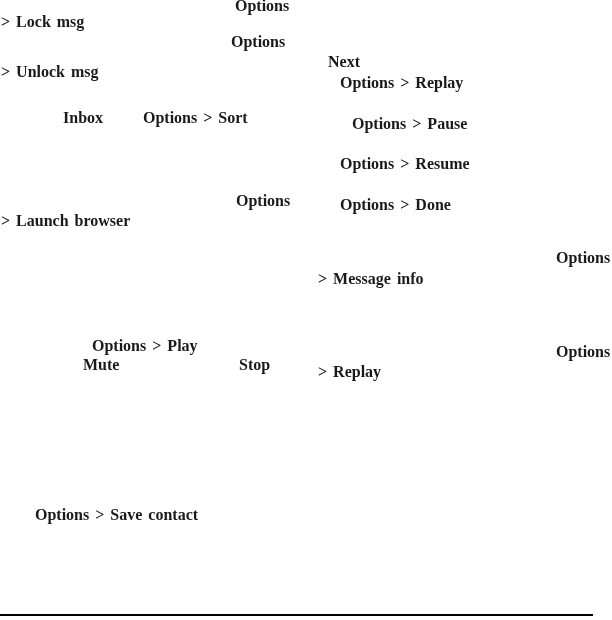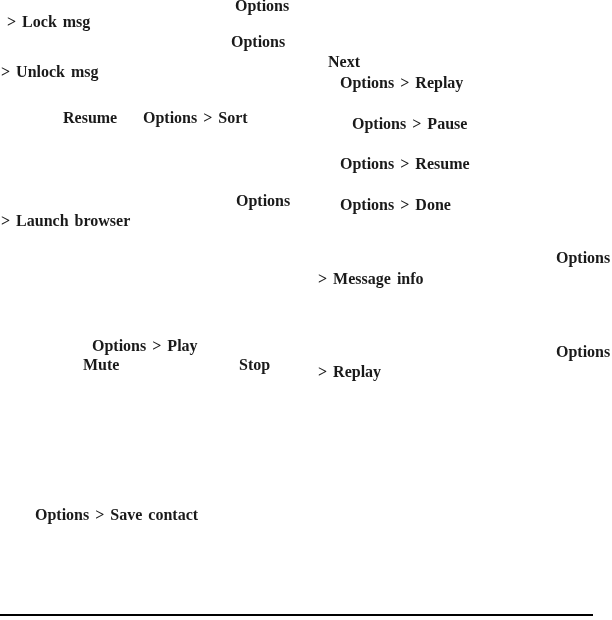--- a/index.html
+++ b/index.html
@@ -30,26 +30,26 @@
     width: 593px;
     height: 2px;
     background: #000000;
   }
 </style>
 </head>
 <body>
 
 <div>
   <span class="lbl" style="left:235px; top:-2px">Options</span>
-  <span class="lbl" style="left:7px;   top:14px">&gt; Lock msg</span>
+  <span class="lbl" style="left:1px;   top:14px">&gt; Lock msg</span>
   <span class="lbl" style="left:231px; top:34px">Options</span>
   <span class="lbl" style="left:1px;   top:64px">&gt; Unlock msg</span>
   <span class="lbl" style="left:328px; top:54px">Next</span>
   <span class="lbl" style="left:340px; top:75px">Options &gt; Replay</span>
-  <span class="lbl" style="left:63px;  top:110px">Resume</span>
+  <span class="lbl" style="left:63px;  top:110px">Inbox</span>
   <span class="lbl" style="left:143px; top:110px">Options &gt; Sort</span>
   <span class="lbl" style="left:352px; top:116px">Options &gt; Pause</span>
   <span class="lbl" style="left:340px; top:156px">Options &gt; Resume</span>
   <span class="lbl" style="left:236px; top:193px">Options</span>
   <span class="lbl" style="left:340px; top:197px">Options &gt; Done</span>
   <span class="lbl" style="left:1px;   top:213px">&gt; Launch browser</span>
   <span class="lbl" style="left:556px; top:250px">Options</span>
   <span class="lbl" style="left:318px; top:271px">&gt; Message info</span>
   <span class="lbl" style="left:92px;  top:338px">Options &gt; Play</span>
   <span class="lbl" style="left:83px;  top:357px">Mute</span>

